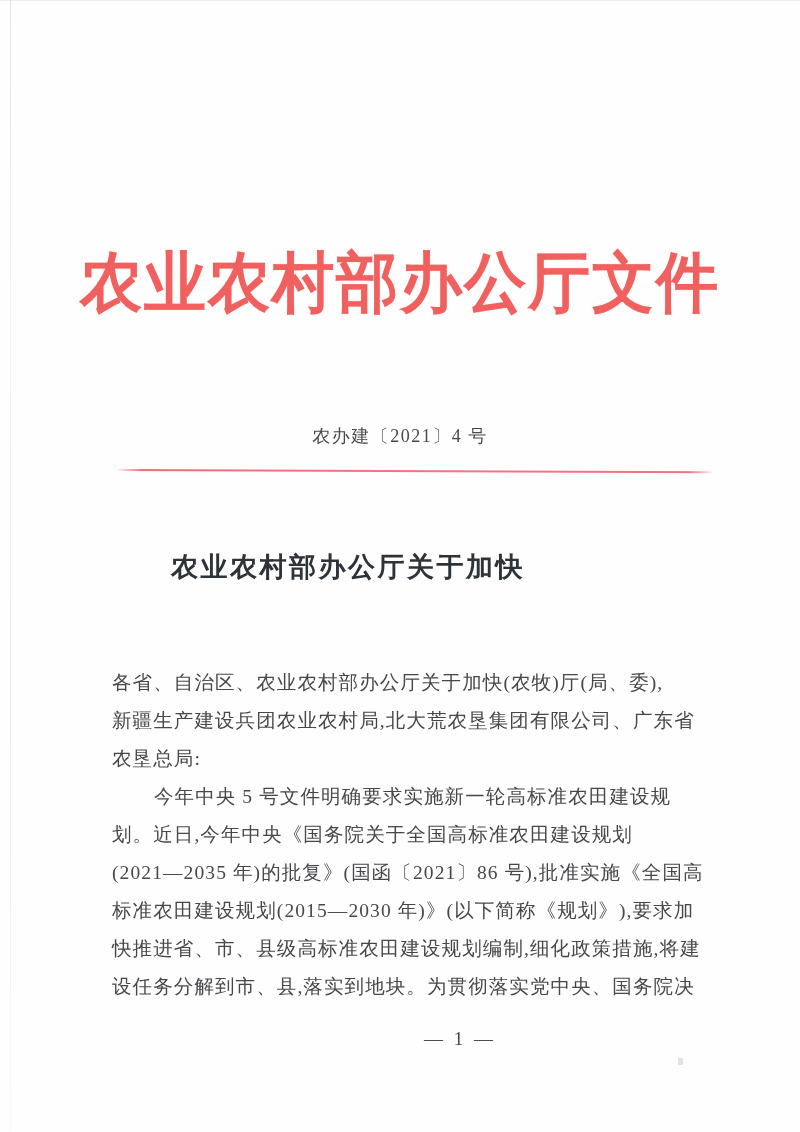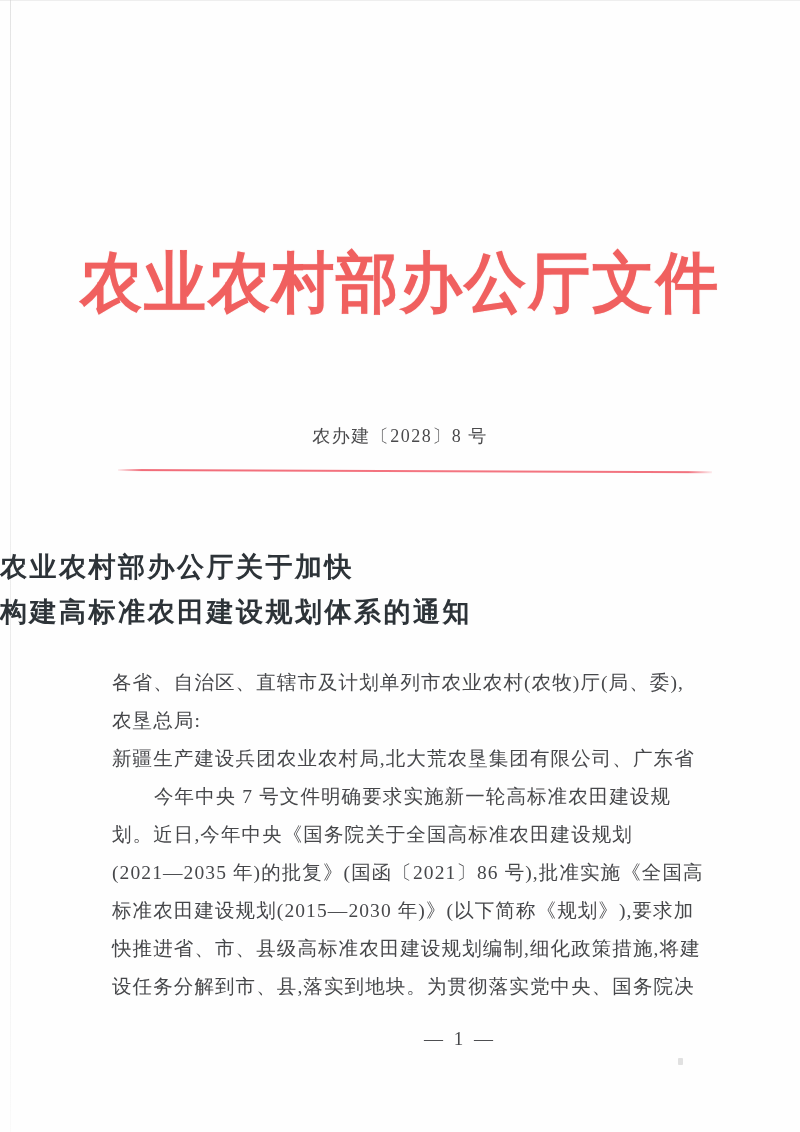--- a/index.html
+++ b/index.html
@@ -89,20 +89,21 @@
     transform: rotate(0.22deg);
     transform-origin: left center;
   }
 
   
   .doc-title {
     position: absolute;
     left: 0;
     top: 545px;
     width: 696px;
+    text-align: center;
     color: #2d3338;
     font-family: "Liberation Sans", "DejaVu Sans", sans-serif;
     font-weight: 700;
   }
   .doc-title .tline {
     display: block;
     font-size: 27px;
     line-height: 45px;
     letter-spacing: 2.5px;
   }
@@ -159,36 +160,35 @@
 
 <div class="page">
 
   <div class="scan-edge-top"></div>
   <div class="scan-edge-left"></div>
 
   <div class="masthead">
     <span class="masthead-title">农业农村部办公厅文件</span>
   </div>
 
-  <div class="doc-number">农办建〔2028〕8 号</div>
+  <div class="doc-number">农办建〔2021〕4 号</div>
 
   <div class="red-rule"></div>
 
   <div class="doc-title">
     <span class="tline">农业农村部办公厅关于加快</span>
-    <span class="tline">构建高标准农田建设规划体系的通知</span>
   </div>
 
   <div class="body-block">
 
-    <span class="body-line">各省、自治区、直辖市及计划单列市农业农村(农牧)厅(局、委),</span>
+    <span class="body-line">各省、自治区、农业农村部办公厅关于加快(农牧)厅(局、委),</span>
+    <span class="body-line">新疆生产建设兵团农业农村局,北大荒农垦集团有限公司、广东省</span>
     <span class="body-line">农垦总局:</span>
-    <span class="body-line">新疆生产建设兵团农业农村局,北大荒农垦集团有限公司、广东省</span>
 
-    <span class="body-line indent">今年中央 7 号文件明确要求实施新一轮高标准农田建设规</span>
+    <span class="body-line indent">今年中央 5 号文件明确要求实施新一轮高标准农田建设规</span>
     <span class="body-line">划。近日,今年中央《国务院关于全国高标准农田建设规划</span>
     <span class="body-line">(2021—2035 年)的批复》(国函〔2021〕86 号),批准实施《全国高</span>
     <span class="body-line">标准农田建设规划(2015—2030 年)》(以下简称《规划》),要求加</span>
     <span class="body-line">快推进省、市、县级高标准农田建设规划编制,细化政策措施,将建</span>
     <span class="body-line">设任务分解到市、县,落实到地块。为贯彻落实党中央、国务院决</span>
   </div>
 
   <div class="page-footer">— 1 —</div>
 
   <div class="scan-speck"></div>

